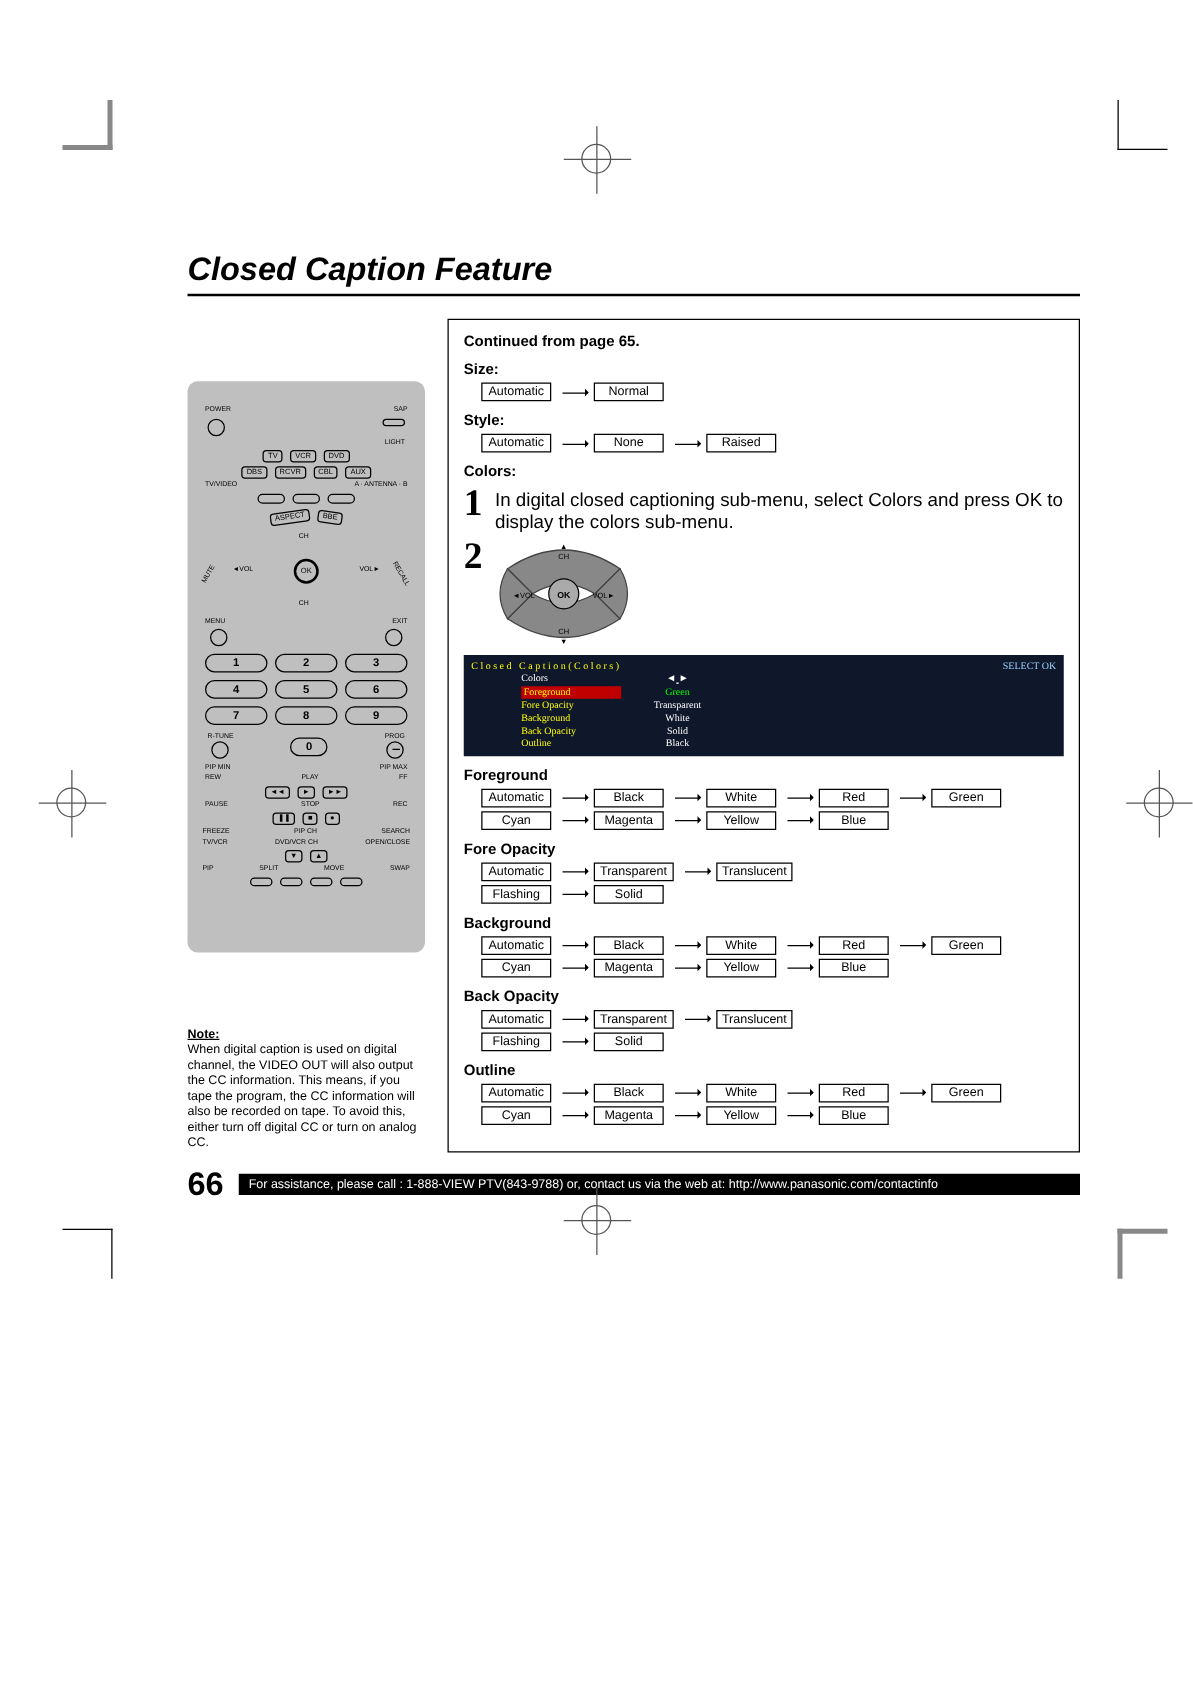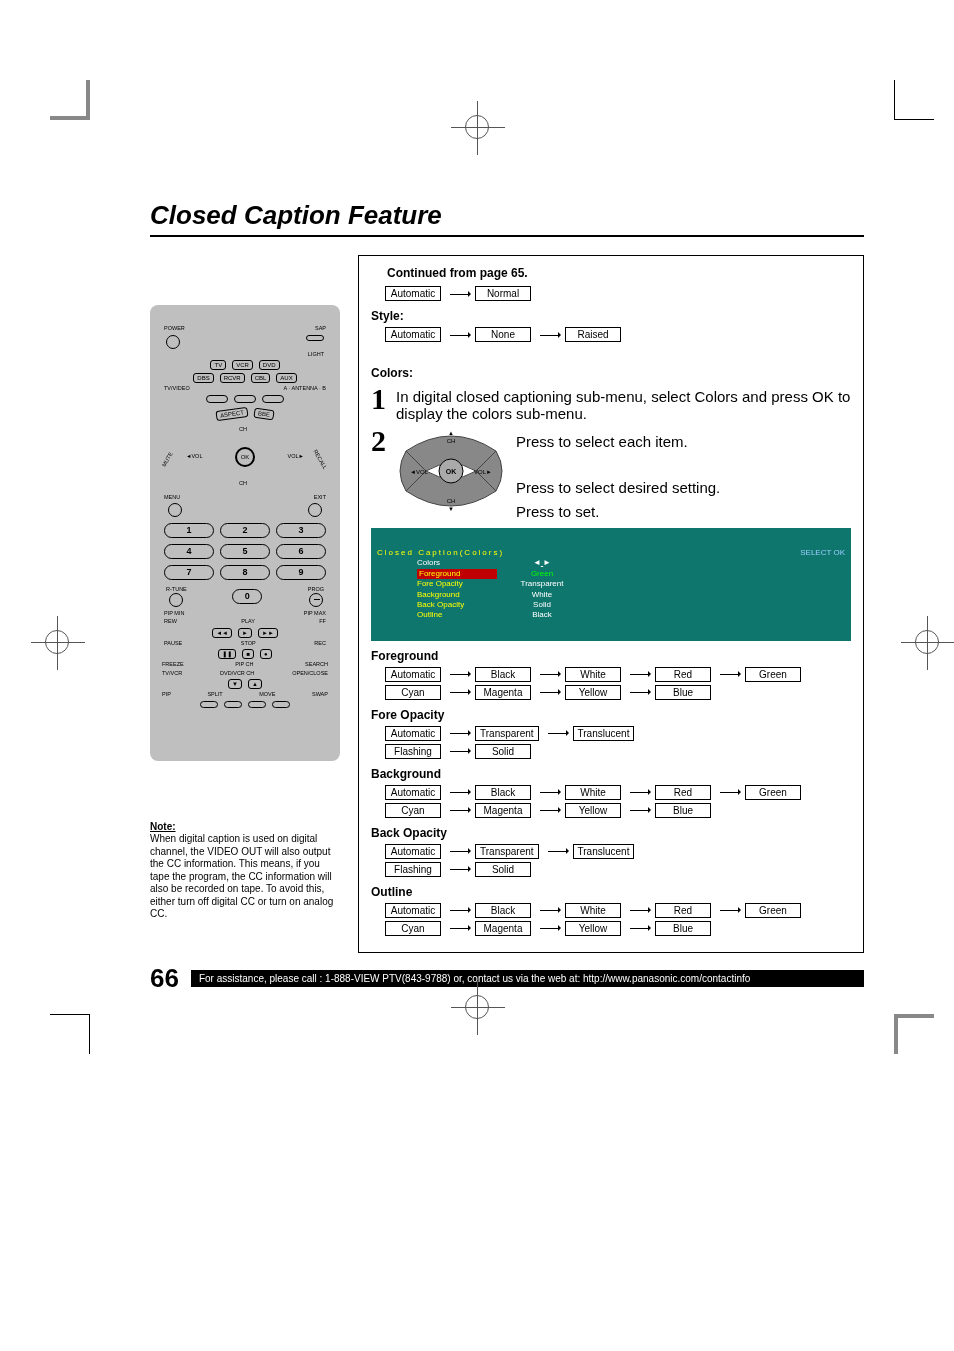--- a/index.html
+++ b/index.html
@@ -53,42 +53,42 @@
   .remote .rbtn { border:1px solid #000; border-radius:3px; padding:1px 3px; font-size:6px; background:#bfbfbf;}
   .remote .rcir { width:14px; height:14px; border:1px solid #000; border-radius:50%; display:inline-block; background:#bfbfbf;}
   .remote .rlbl { font-size:5.5px; }
   .remote .numgrid { display:grid; grid-template-columns:repeat(3,1fr); gap:6px; margin:6px 4px; }
   .remote .num { border:1px solid #000; border-radius:8px; padding:2px 0; font-size:9px; font-weight:bold;}
   .remote .nav { position:relative; height:60px; margin:8px 0;}
   .remote .nav .ok { position:absolute; left:50%; top:50%; width:20px; height:20px; margin:-10px 0 0 -10px; border:2px solid #000; border-radius:50%; font-size:6px; line-height:16px;}
   .note-block { font-size:10px; line-height:1.25; margin-top: 60px;}
   .note-block strong { display:block;text-decoration:underline; }
 
-  .right .cont { font-weight:bold; font-size:12px; margin-bottom:6px;margin-left:16px;}
+  .right .cont { font-weight:bold; font-size:12px; margin-bottom:6px;}
   .sect { font-weight:bold; font-size:12px; margin:8px 0 4px 0;}
   .loop { margin:4px 0 6px 14px;}
   .opts { display:flex; gap:34px; margin:3px 0; align-items:center; position:relative; flex-wrap:wrap;}
   .opt { border:1px solid #000; padding:1px 4px; font-size:10px; min-width:56px; text-align:center; background:#fff; position:relative;}
   .opts .opt::before {
     content:""; position:absolute; left:-26px; top:50%; width:20px; border-top:1px solid #000;
   }
   .opts .opt:first-child::before { display:none;}
   .opts .opt::after {
     content:""; position:absolute; left:-8px; top:50%; width:0; height:0;
     border:3px solid transparent; border-left-color:#000; margin-top:-3px;
   }
   .opts .opt:first-child::after{ display:none;}
   .steprow { display:flex; gap:10px; margin:4px 0;}
   .stepnum { font-size:30px; font-weight:bold; font-family:"Times New Roman",serif; line-height:1;}
   .steptxt { font-size:15px; padding-top:4px;}
   .navpad { width:110px; height:90px; position:relative; flex-shrink:0;}
   .navpad svg { width:100%; height:100%; }
   .osd {
-    background:#0f766e; color:#fff; font-family:Liberation Sans, sans-serif; font-size:8px;
-    padding:20px 6px; margin:4px 0 6px 0; line-height:1.3;
+    background:#0f172a; color:#fff; font-family:Liberation Serif, serif; font-size:8px;
+    padding:4px 6px; margin:4px 0 6px 0; line-height:1.3;
   }
   .osd .title { color:#ffff00; letter-spacing:2px;}
   .osd .sel { background:#c00000; color:#ffff00; padding:0 2px;}
   .osd-row { display:flex;margin-left:40px; }
   .osd-row span:first-child { width:80px;}
   .osd-row span:nth-child(2){ width:90px; text-align:center;}
   .footer { display:flex; align-items:center; gap:12px; margin-top:10px;}
   .pnum { font-size:26px; font-weight:bold;}
   .fbar { background:#000; color:#fff; font-size:10px; padding:3px 8px; flex:1;}
 </style>
@@ -233,37 +233,38 @@
 
       <div class="note-block">
         <strong>Note:</strong>
         <span>When digital caption is used on digital channel, the VIDEO OUT will also output the CC information. This means, if you tape the program, the CC information will also be recorded on tape. To avoid this, either turn off digital CC or turn on analog CC.</span>
       </div>
     </div>
 
     <div class="right">
       <div class="cont">Continued from page 65.</div>
 
+      <div class="sect">Size:</div>
       <div class="loop">
         <div class="opts">
           <span class="opt">Automatic</span>
           <span class="opt">Normal</span>
         </div>
       </div>
 
       <div class="sect">Style:</div>
       <div class="loop">
         <div class="opts">
           <span class="opt">Automatic</span>
           <span class="opt">None</span>
           <span class="opt">Raised</span>
         </div>
       </div>
 
-      <div class="sect" style="margin-top:24px">Colors:</div>
+      <div class="sect" style="margin-top:8px">Colors:</div>
 
       <div class="steprow">
         <div class="stepnum">1</div>
         <div class="steptxt">In digital closed captioning sub-menu, select Colors and press OK to display the colors sub-menu.</div>
       </div>
 
       <div class="steprow" style="align-items:flex-start">
         <div class="stepnum">2</div>
         <div class="navpad">
           <svg viewBox="0 0 110 90">
@@ -274,26 +275,20 @@
             <circle cx="55" cy="45" r="12" fill="#aaa" stroke="#000"></circle>
             <text x="55" y="48" font-size="7" text-anchor="middle" font-weight="bold">OK</text>
             <text x="55" y="9" font-size="6" text-anchor="middle">▲</text>
             <text x="55" y="17" font-size="6" text-anchor="middle">CH</text>
             <text x="55" y="85" font-size="6" text-anchor="middle">▼</text>
             <text x="55" y="77" font-size="6" text-anchor="middle">CH</text>
             <text x="14" y="48" font-size="6">◄VOL</text>
             <text x="78" y="48" font-size="6">VOL►</text>
           </svg>
         </div>
-        <div class="steptxt" style="line-height:1.6">
-          <div>Press to select each item.</div>
-          <div style="height:22px"></div>
-          <div>Press to select desired setting.</div>
-          <div>Press to set.</div>
-        </div>
       </div>
 
       <div class="osd">
         <div style="display:flex;justify-content:space-between">
           <span class="title">Closed  Caption(Colors)</span>
           <span style="color:#9ad0ff">SELECT    OK</span>
         </div>
         <div style="display:flex">
           <div style="flex:1">
             <div class="osd-row">

